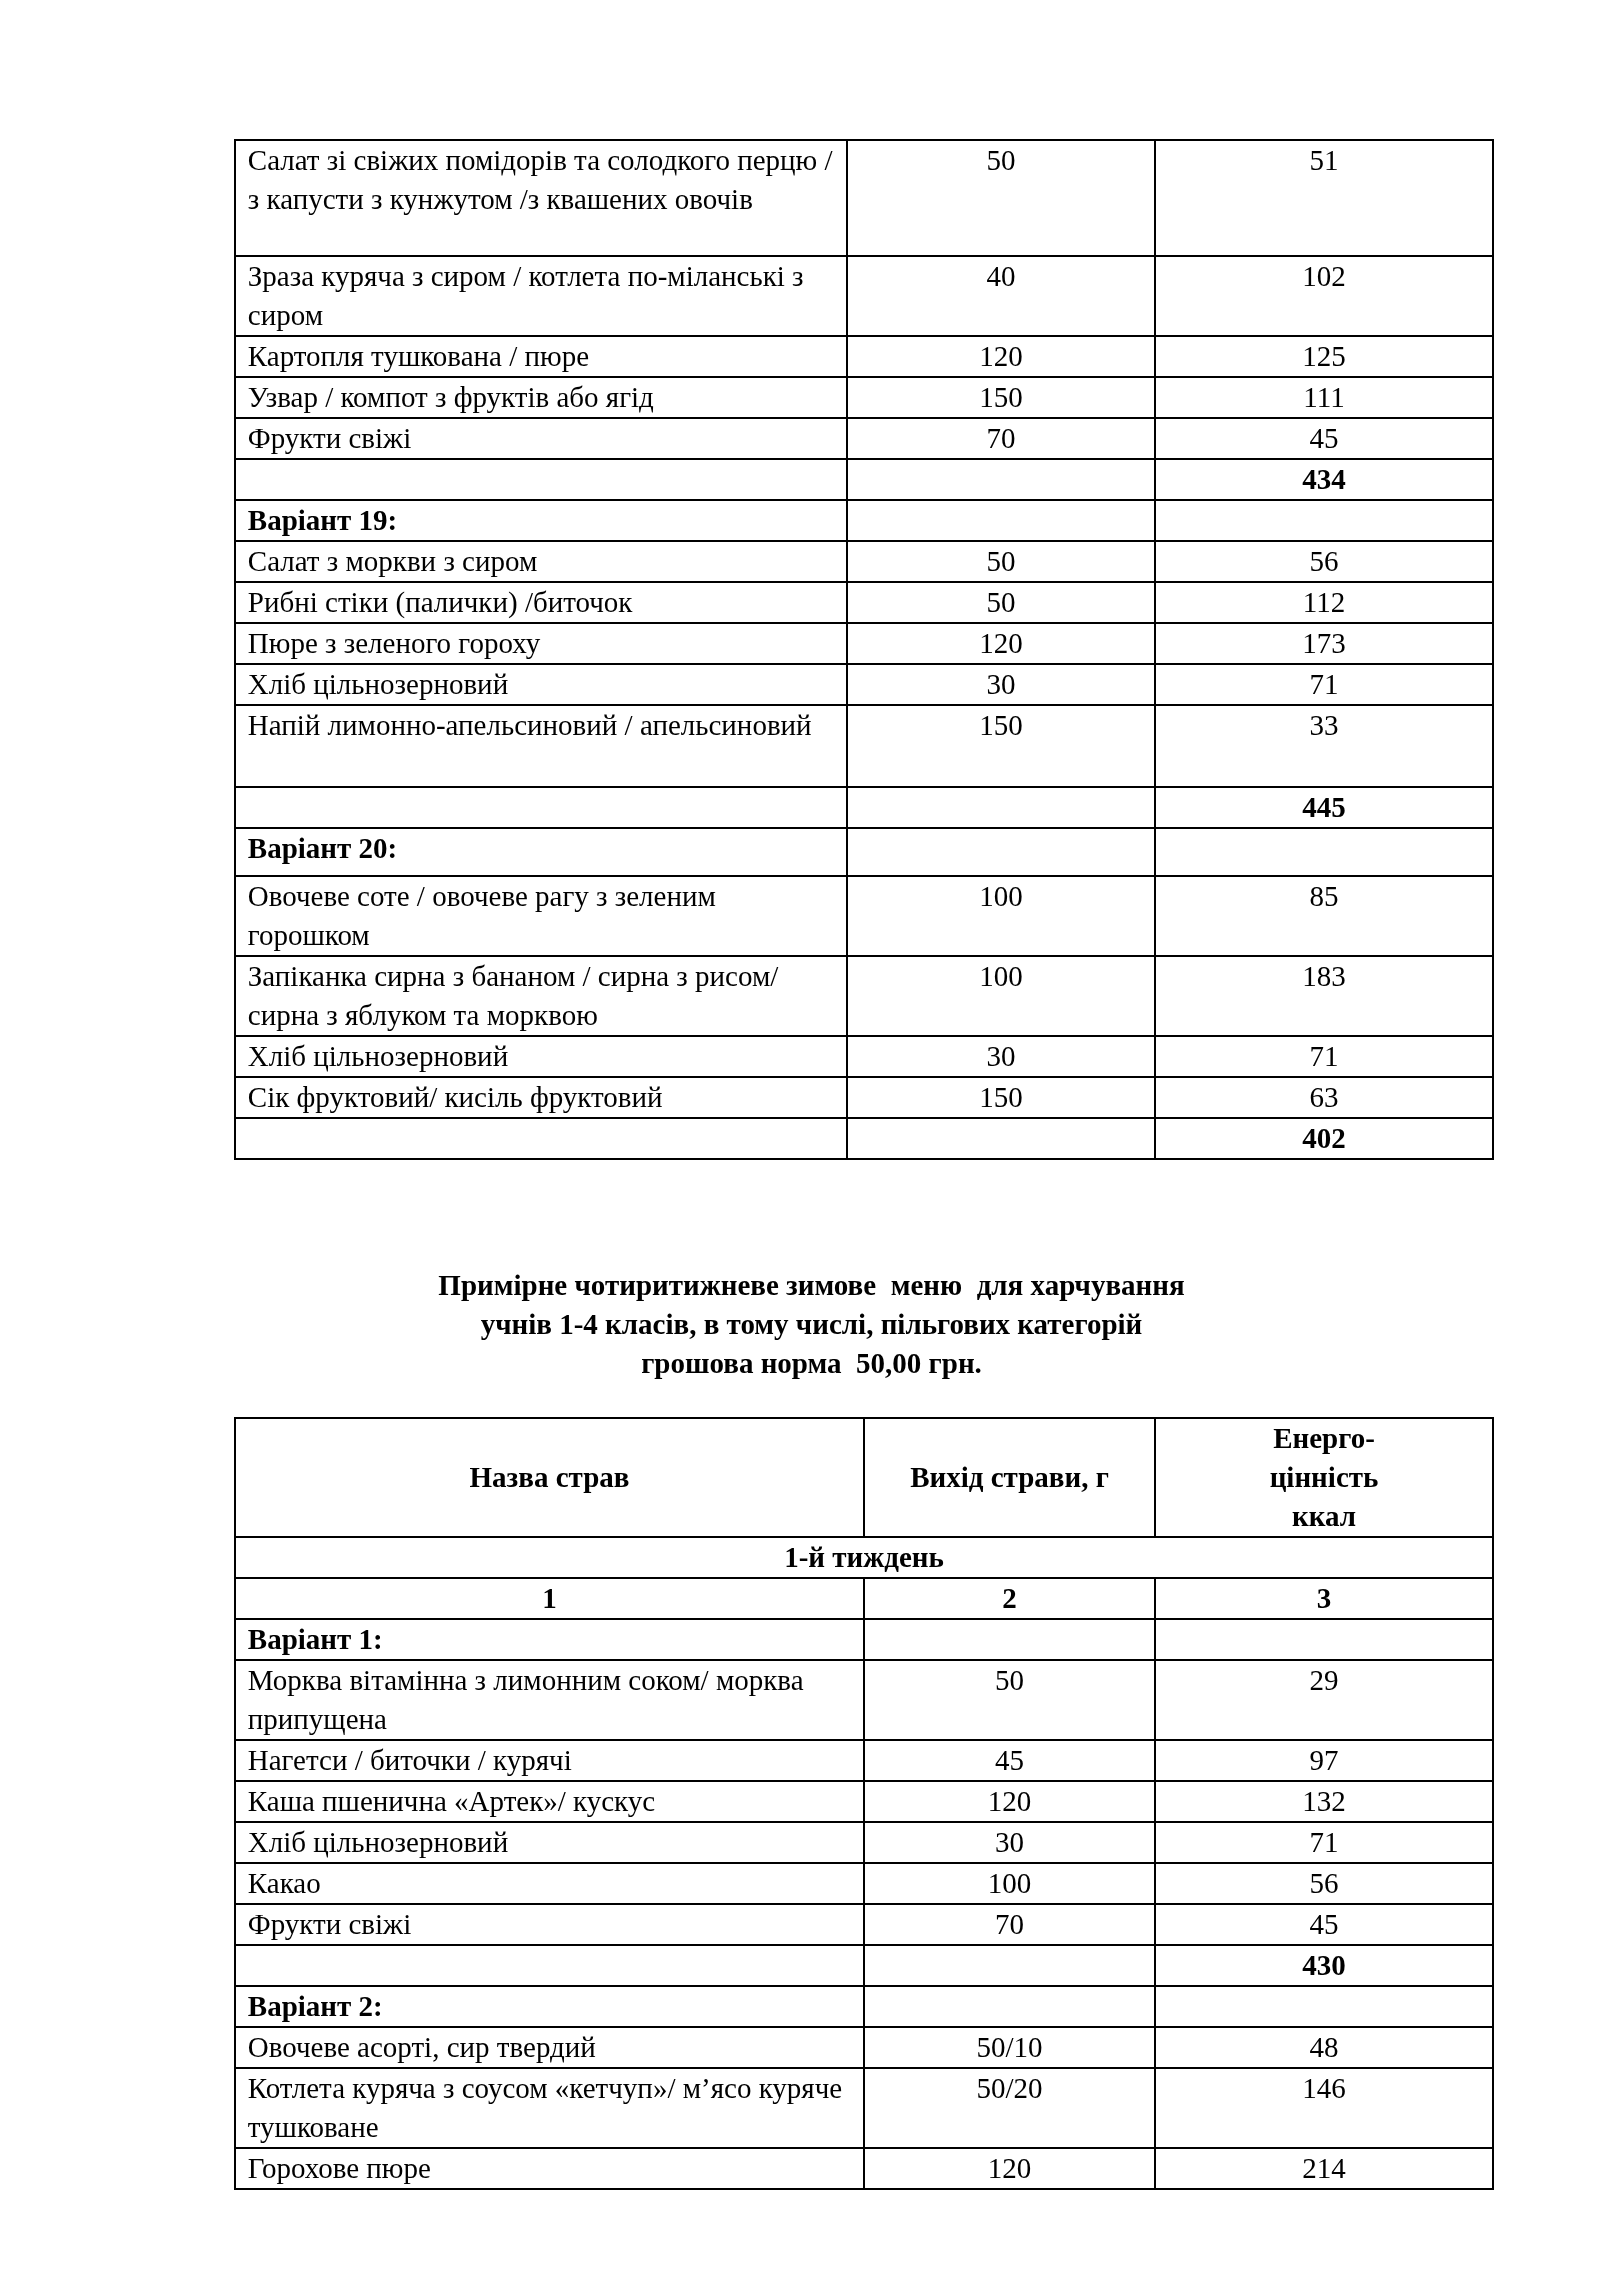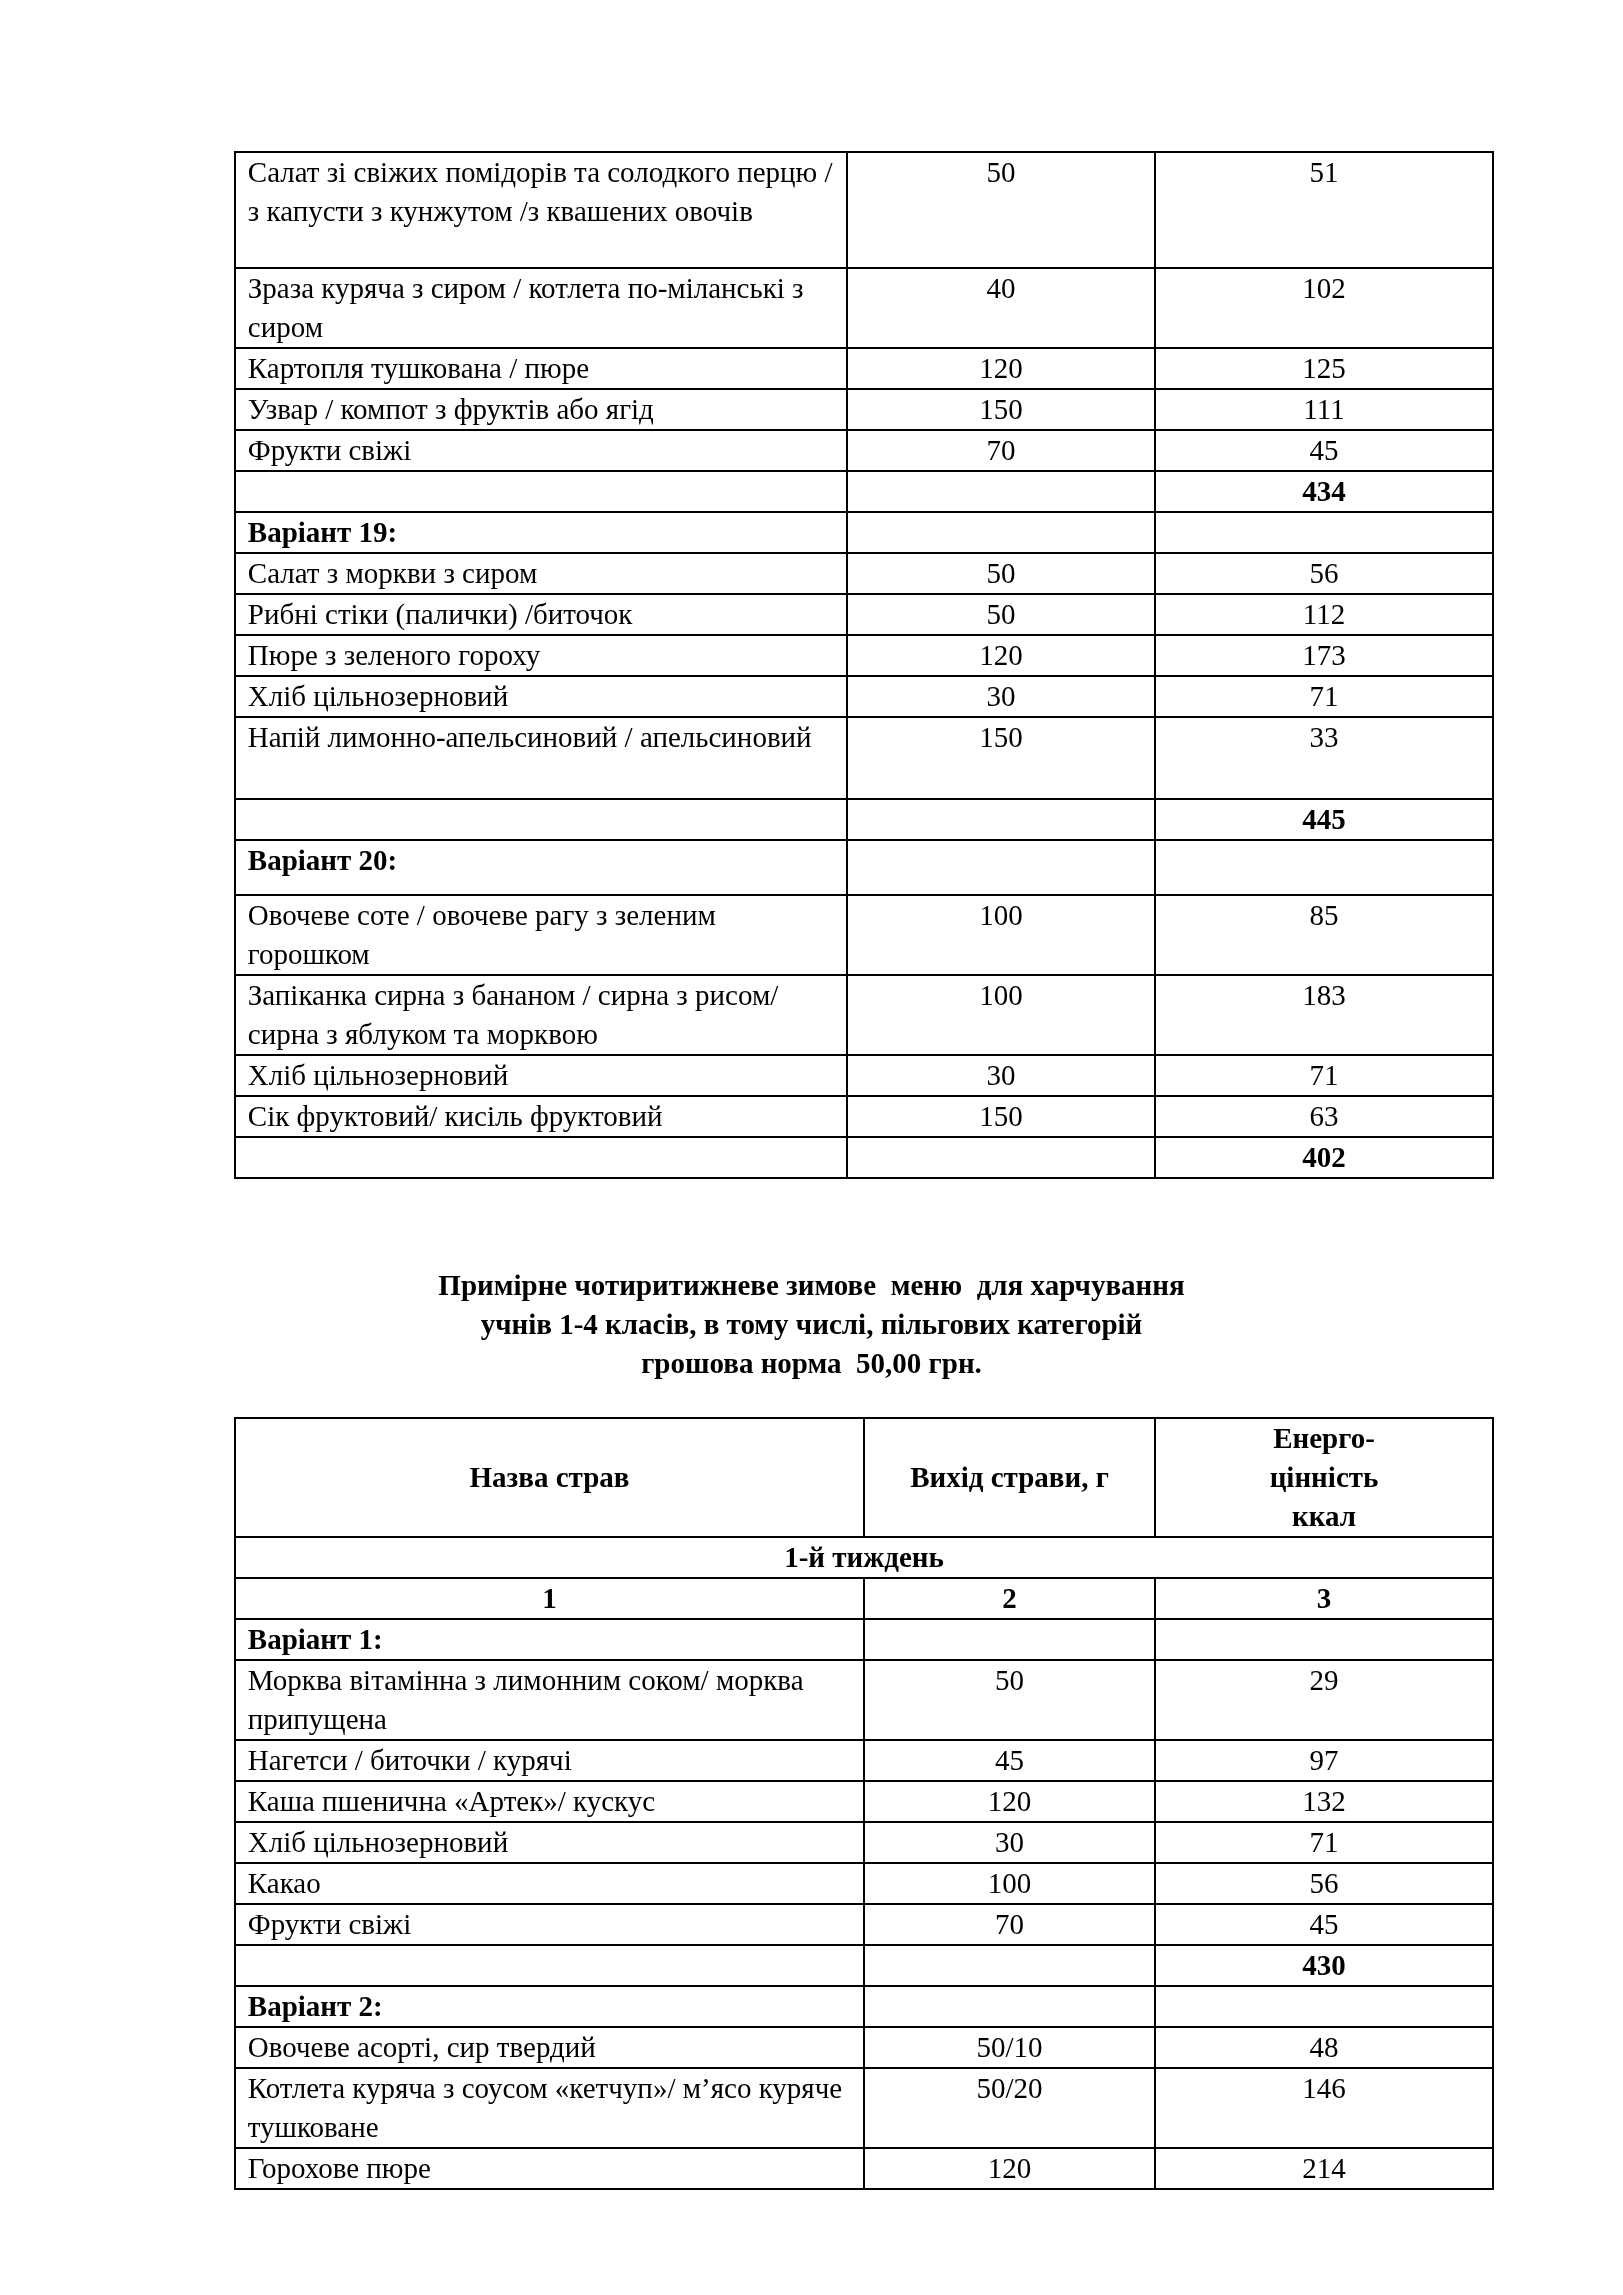--- a/index.html
+++ b/index.html
@@ -4,21 +4,21 @@
 <style>
   html, body { margin: 0; padding: 0; background: #ffffff; }
   body { width: 1623px; height: 2295px; position: relative; overflow: hidden;
          font-family: "Liberation Serif", "DejaVu Serif", serif; color: #000; }
   table { position: absolute; left: 234px; border-collapse: collapse; table-layout: fixed; }
   td { border: 2px solid #000; vertical-align: top; padding: 0 11.8px; font-size: 29px; line-height: 39px; }
   td.num { text-align: center; }
   td.bold { font-weight: bold; }
   td.center { text-align: center; }
   td.mid { vertical-align: middle; }
-  #t1 { top: 151px; width: 1259px; }
+  #t1 { top: 139px; width: 1259px; }
   #t2 { top: 1417px; width: 1259px; }
   .title { position: absolute; left: 0; width: 1623px; top: 1266px; text-align: center;
            font-weight: bold; font-size: 29px; line-height: 39px; }
   .title div { white-space: pre; }
 </style>
 </head>
 <body>
 
 <table id="t1">
   <colgroup>
@@ -85,21 +85,21 @@
       <tr style="height: 82px;">
         <td>Напій лимонно-апельсиновий / апельсиновий</td>
         <td class="num">150</td>
         <td class="num">33</td>
       </tr>
       <tr style="height: 39px;">
         <td></td>
         <td class="num"></td>
         <td class="num bold">445</td>
       </tr>
-      <tr style="height: 55px;">
+      <tr style="height: 48px;">
         <td class="bold">Варіант 20:</td>
         <td class="num"></td>
         <td class="num"></td>
       </tr>
       <tr style="height: 78px;">
         <td>Овочеве соте / овочеве рагу з зеленим горошком</td>
         <td class="num">100</td>
         <td class="num">85</td>
       </tr>
       <tr style="height: 78px; padding-left: 37px;">

